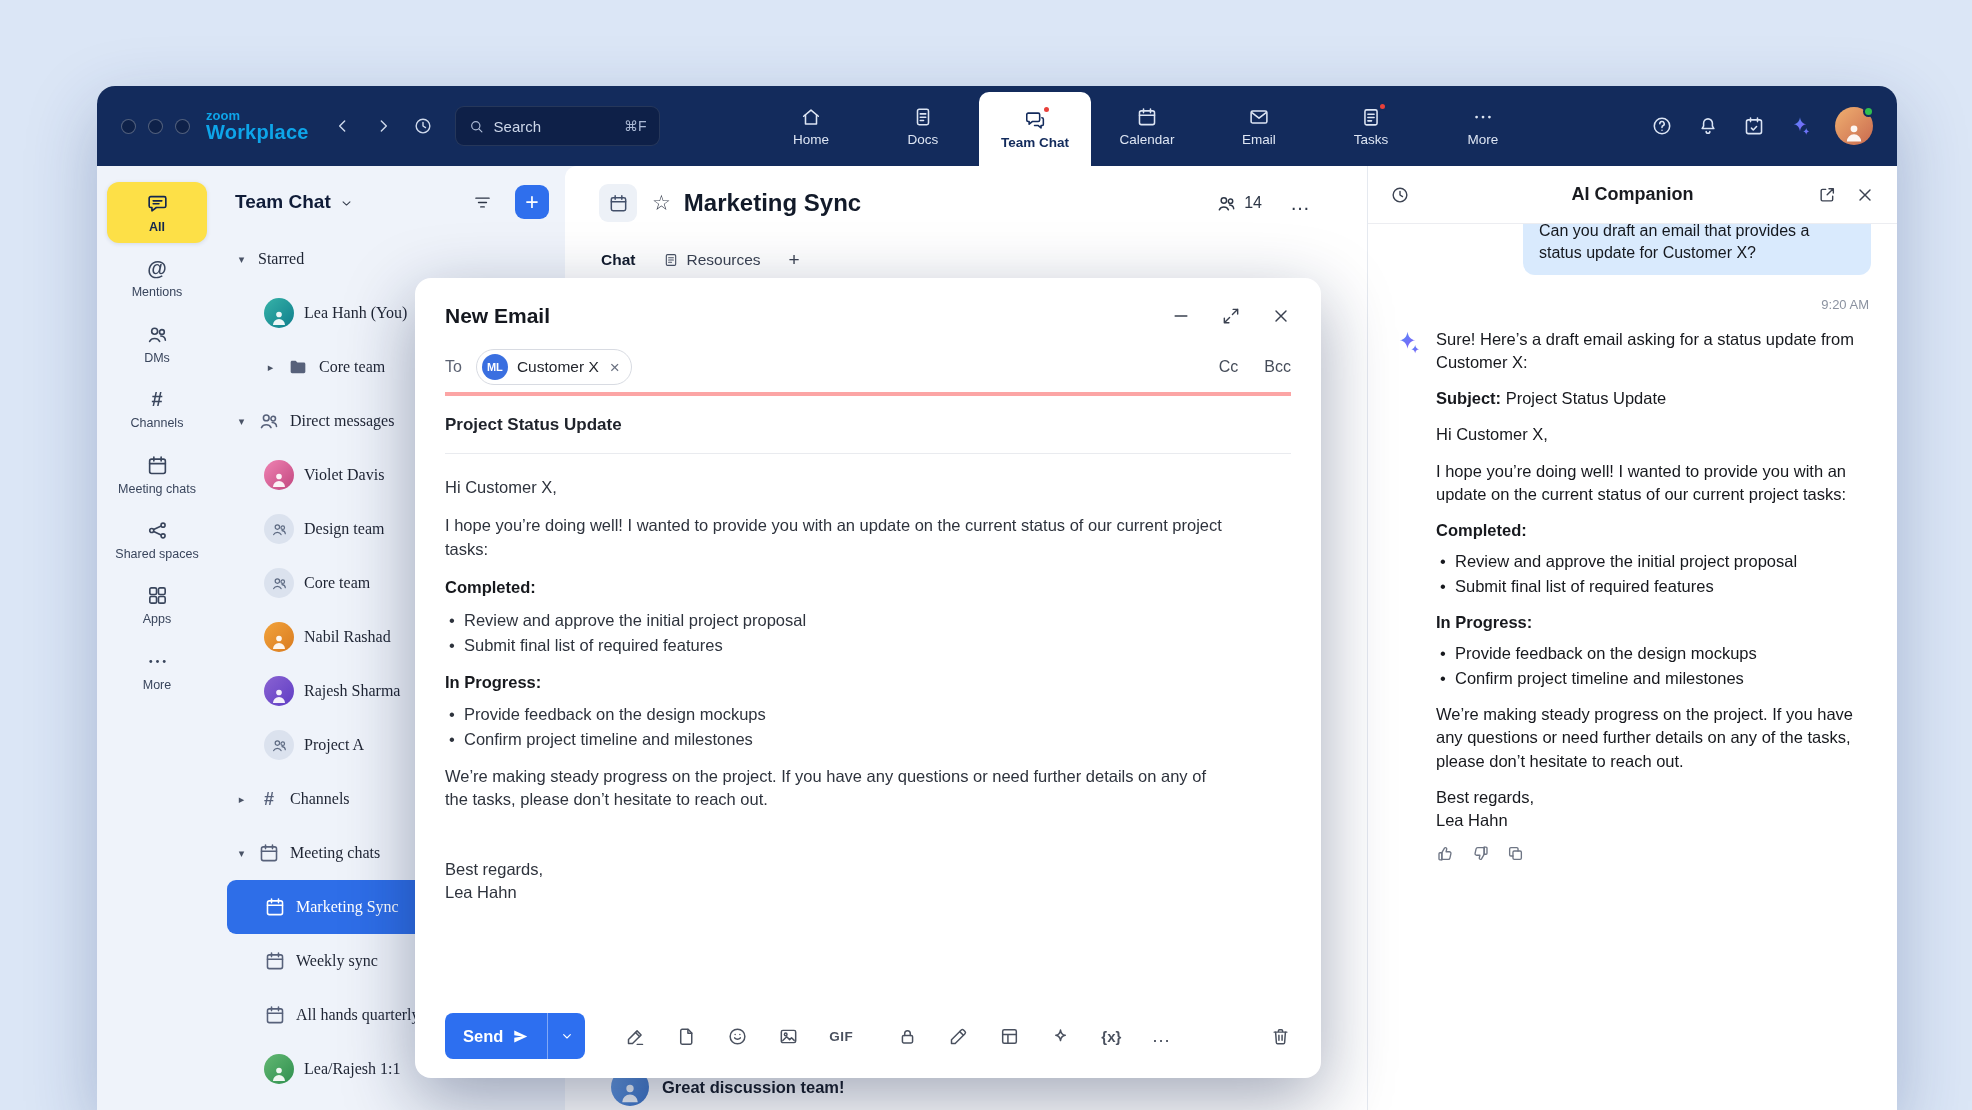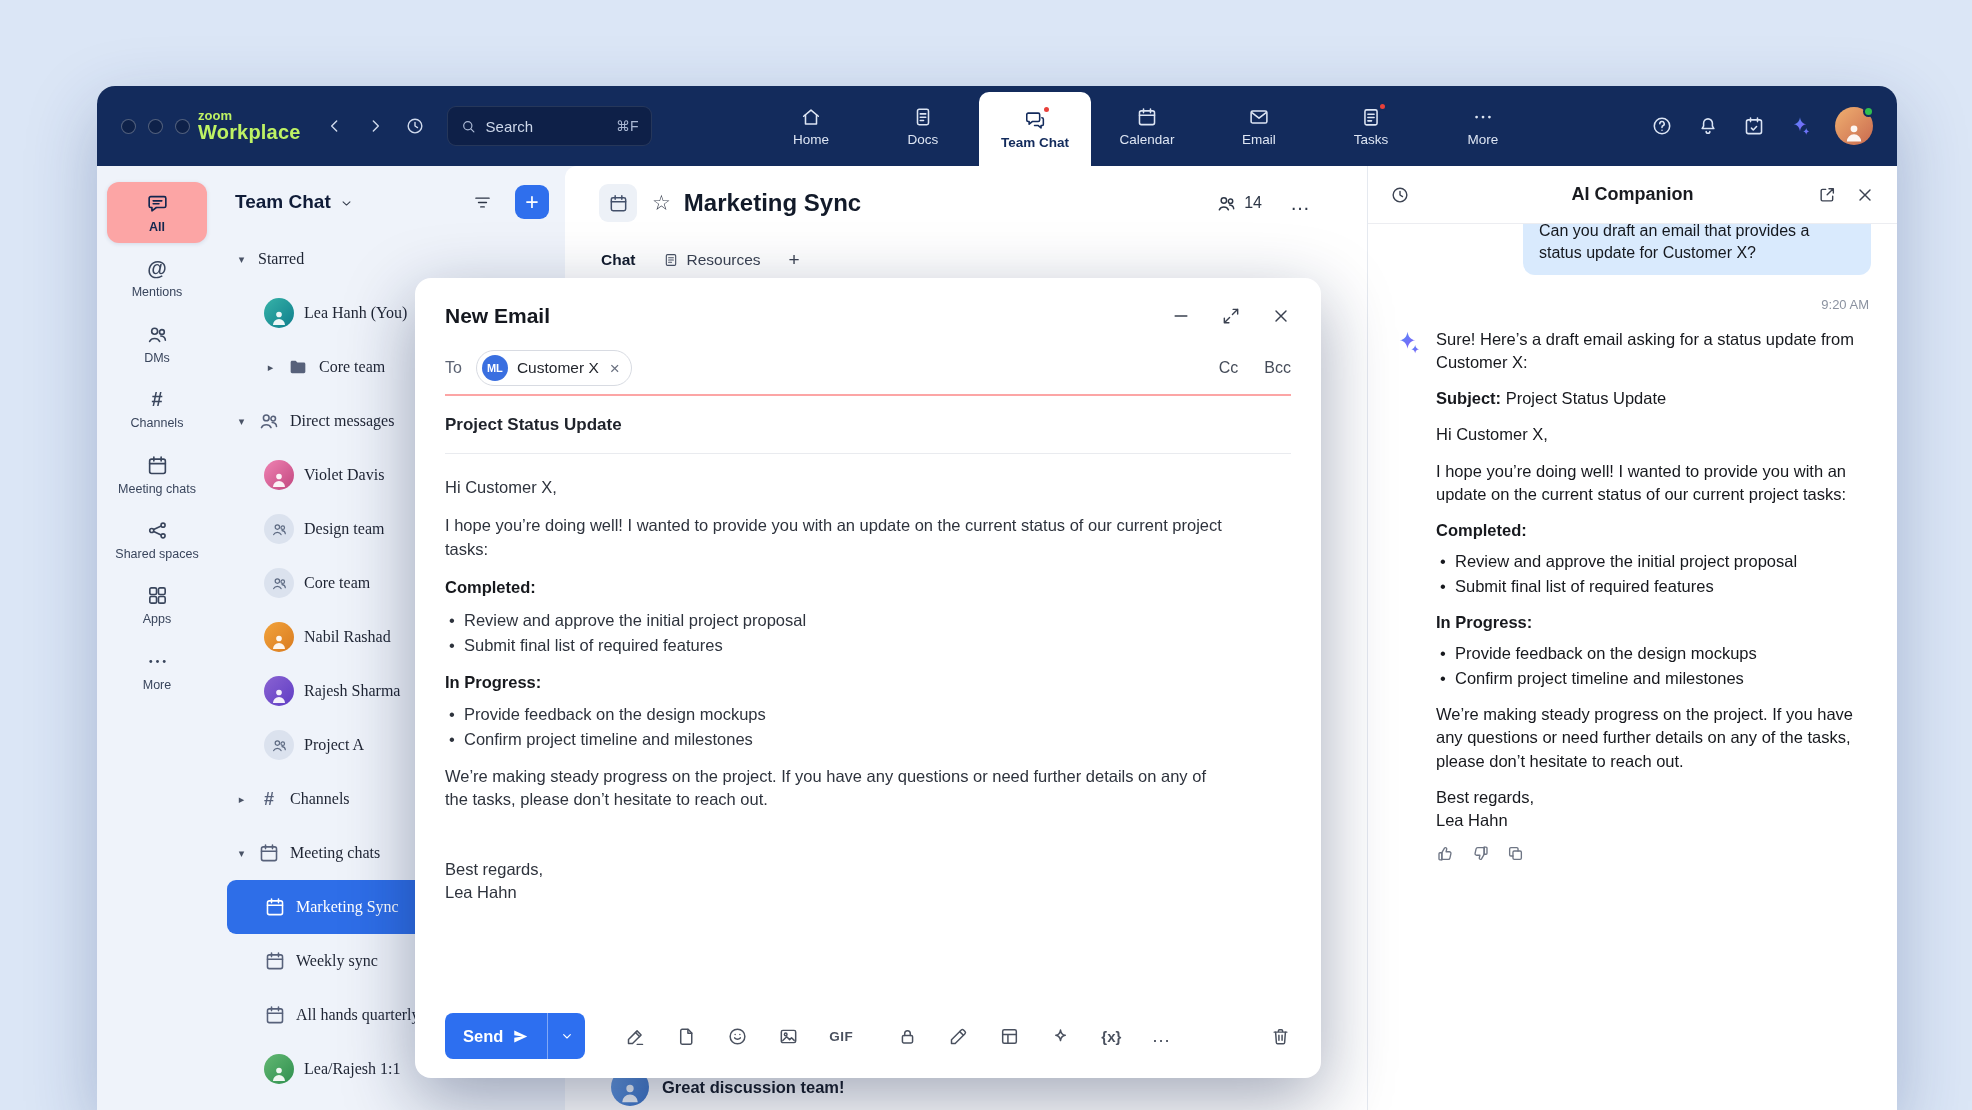--- a/index.html
+++ b/index.html
@@ -10,21 +10,21 @@
   
   .window { position:absolute; left:97px; top:86px; width:1800px; height:1024px;
     border-radius:18px 18px 0 0; overflow:hidden; background:#eff3fa;
     box-shadow:0 24px 70px rgba(25,50,110,.28); display:flex; flex-direction:column; }
 
   
   .topbar { flex:0 0 80px; height:80px; background:#132b5c; display:flex; align-items:center;
     padding:0 24px; position:relative; color:#e8edf8; }
   .lights { display:flex; gap:12px; }
   .light { width:15px; height:15px; border-radius:50%; background:rgba(9,22,50,.45); border:1.5px solid rgba(255,255,255,.28); }
-  .logo { margin-left:8px; line-height:1.05; color:#bef264; }
+  .logo { margin-left:16px; line-height:1.05; color:#0ea5e9; }
   .logo .small { font-size:13px; font-weight:700; }
   .logo .big { font-size:20px; font-weight:700; letter-spacing:.2px; }
   .nav-arrows { display:flex; gap:20px; margin-left:24px; align-items:center; color:#cfd9ec; }
   .nav-arrows svg { width:20px; height:20px; }
   .searchbox { margin-left:22px; width:205px; height:40px; background:rgba(8,20,48,.45);
     border:1px solid rgba(255,255,255,.10); border-radius:9px; display:flex; align-items:center;
     gap:9px; padding:0 12px; font-size:15px; color:#cdd7ea; }
   .searchbox svg { width:17px; height:17px; color:#aab8d4; }
   .search-shortcut { margin-left:auto; color:#aab8d4; font-size:14px; }
   .topbar-tabs { position:absolute; left:658px; top:0; height:80px; display:flex; align-items:flex-end; }
@@ -47,21 +47,21 @@
   
   .appbody { flex:1; display:flex; min-height:0; }
 
   
   .rail { flex:0 0 120px; width:120px; display:flex; flex-direction:column; align-items:center;
     padding-top:16px; gap:4px; }
   .rail-item { width:100px; border-radius:12px; display:flex; flex-direction:column; align-items:center;
     gap:5px; padding:10px 0 9px; color:#39455c; font-size:12.5px; text-align:center; line-height:1.15; }
   .rail-item svg { width:23px; height:23px; }
   .rail-item .txtico { font-size:20px; font-weight:600; line-height:23px; height:23px; }
-  .rail-item.active { background:#fca5a5; color:#12264f; font-weight:700; box-shadow:0 1px 4px rgba(20,40,90,.12); }
+  .rail-item.active { background:#fde047; color:#12264f; font-weight:700; box-shadow:0 1px 4px rgba(20,40,90,.12); }
 
   
   .sidebar { flex:0 0 348px; width:348px; display:flex; flex-direction:column; padding:10px 8px 0 10px; }
   .sb-head { display:flex; align-items:center; height:52px; padding:0 8px; gap:8px; }
   .sb-title { font-size:19px; font-weight:700; color:#101c38; }
   .sb-chev { color:#333b4c; margin-top:3px; } .sb-chev svg { width:15px; height:15px; }
   .sb-sp { flex:1; }
   .sb-filter { color:#2c3445; } .sb-filter svg { width:21px; height:21px; }
   .plus-btn { width:34px; height:34px; border-radius:9px; background:#2f6fed; color:#fff;
     display:flex; align-items:center; justify-content:center; font-size:23px; font-weight:500; margin-left:14px; }
@@ -138,21 +138,21 @@
   .ai-feedback svg { width:19px; height:19px; }
 
   
   .modal { position:absolute; left:415px; top:278px; width:906px; height:800px; background:#fff;
     border-radius:16px; box-shadow:0 22px 70px rgba(12,30,70,.38); z-index:40;
     display:flex; flex-direction:column; padding:0 30px; }
   .m-head { display:flex; align-items:center; padding:26px 0 10px; }
   .m-title { font-size:21px; font-weight:700; color:#15181f; }
   .m-head-ic { margin-left:auto; display:flex; gap:30px; color:#3a4150; align-items:center; }
   .m-head-ic svg { width:20px; height:20px; }
-  .m-to { display:flex; align-items:center; height:54px; border-bottom:2px solid #fca5a5; gap:14px; margin-top:4px; }
+  .m-to { display:flex; align-items:center; height:54px; border-bottom:4px solid #fca5a5; gap:14px; margin-top:4px; }
   .to-label { font-size:16px; color:#5b6272; }
   .chip { display:flex; align-items:center; gap:9px; border:1px solid #d8dbe2; border-radius:18px; padding:4px 11px 4px 5px; }
   .chip-av { width:26px; height:26px; border-radius:50%; background:#3a6fe0; color:#fff; font-size:11px;
     font-weight:700; display:flex; align-items:center; justify-content:center; }
   .chip-name { font-size:15.5px; color:#23262d; }
   .chip-x { font-size:17px; color:#6a7180; margin-left:2px; line-height:1; }
   .ccbcc { margin-left:auto; display:flex; gap:26px; font-size:16px; color:#454c59; }
   .m-subject { height:58px; display:flex; align-items:center; border-bottom:1px solid #e9ebef;
     font-size:17px; font-weight:600; color:#1f232b; }
   .m-body { flex:1; padding-top:22px; font-size:16.5px; line-height:1.42; color:#2e333d; max-width:780px; }

